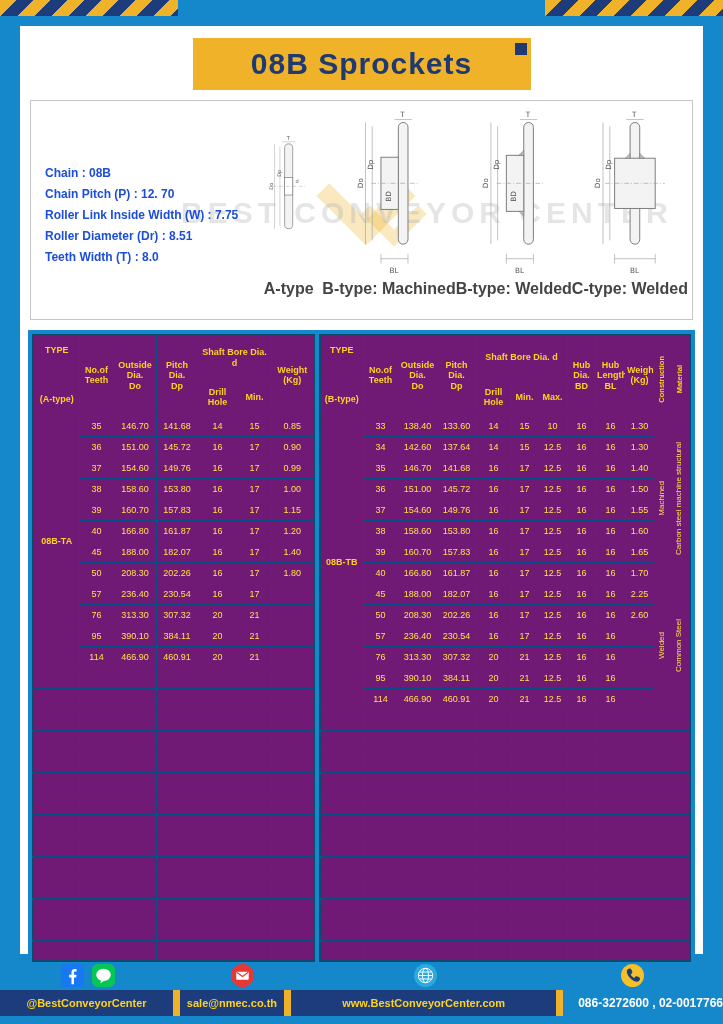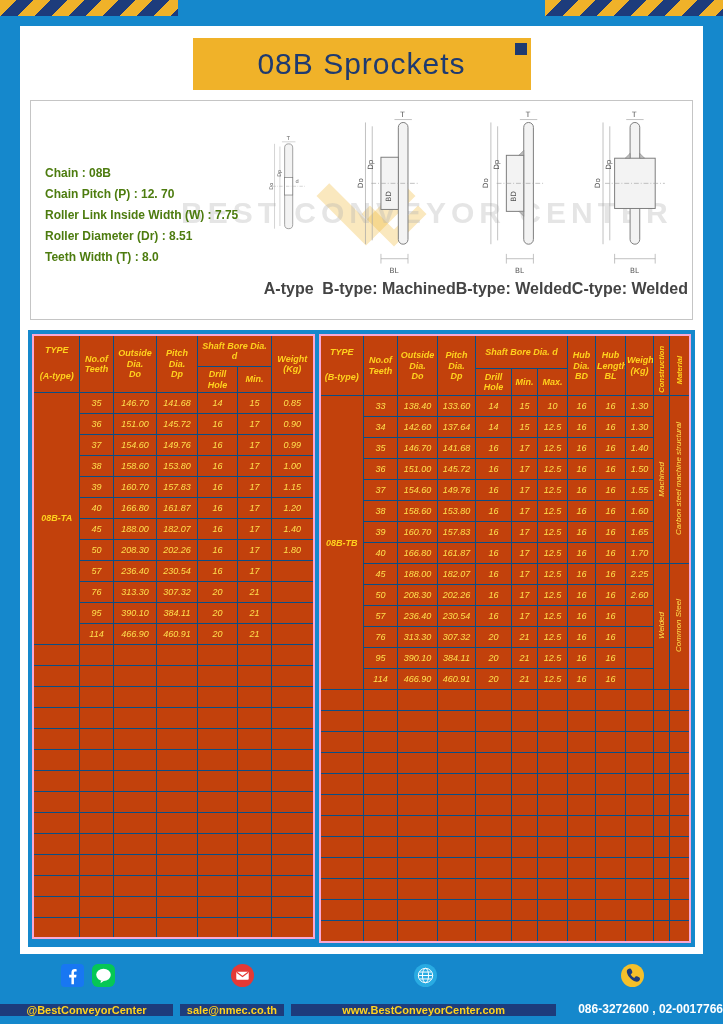--- a/index.html
+++ b/index.html
@@ -12,75 +12,75 @@
             background:repeating-linear-gradient(135deg,#f0b229 0 12px,#1d3c7c 12px 24px); }
   .hazard-left { left:0; width:178px; }
   .hazard-right { right:0; width:178px; }
 
   
   .content { position:absolute; left:20px; right:20px; top:26px; bottom:70px; background:#ffffff; }
 
   
   .title-banner { position:relative; width:338px; height:52px; margin:12px auto 0;
                   background:#f0b229; display:flex; align-items:center; justify-content:center; }
-  .title-text { font-size:30px; font-weight:normal; color:#1e3a70; letter-spacing:1px; }
+  .title-text { font-size:30px; font-weight:bold; color:#1e3a70; letter-spacing:1px; }
   .banner-accent { position:absolute; right:4px; top:5px; width:12px; height:12px; background:#1e3a70; }
 
   
   .spec-panel { position:relative; margin:10px 10px 0; height:220px; border:1px solid #c5c5c5;
                 background:#fff; overflow:hidden; }
   .watermark { position:absolute; inset:0; z-index:0; }
   .watermark-text { position:absolute; left:150px; top:95px; font-size:30px; font-weight:bold;
                     color:rgba(175,175,175,0.32); letter-spacing:5px; white-space:nowrap; }
   .chev { position:absolute; width:70px; height:70px;
           border-left:18px solid rgba(240,178,41,0.30); border-bottom:18px solid rgba(240,178,41,0.30);
           transform:rotate(-45deg); }
   .chev1 { left:300px; top:60px; }
   .chev2 { left:340px; top:90px; width:46px; height:46px; border-width:12px; }
   .spec-lines { position:absolute; left:14px; top:62px; z-index:2; }
-  .spec-line { font-size:12px; font-weight:bold; color:#4d7c0f; line-height:21px; white-space:nowrap; }
+  .spec-line { font-size:12px; font-weight:bold; color:#1d4ed8; line-height:21px; white-space:nowrap; }
   .drawings { position:absolute; left:224px; right:4px; top:6px; bottom:4px; display:flex; z-index:1; }
   .drawings figure { flex:1; display:flex; flex-direction:column; align-items:center; }
   .drawings svg { width:100%; height:172px; }
   .drawings figcaption { font-size:16px; font-weight:bold; color:#444; margin-top:1px; white-space:nowrap; }
   .draw line, .draw rect, .draw path { stroke:#7a7a7a; fill:none; stroke-width:1; }
   .draw .fillp { fill:#f3f3f3; }
   .draw .hole { fill:#ffffff; }
   .draw .dash { stroke:#a5a5a5; stroke-width:0.7; stroke-dasharray:5 2 1 2; }
   .draw .dim  { stroke:#a5a5a5; stroke-width:0.7; }
   .draw text { fill:#555; font-size:7.5px; stroke:none; font-family:"DejaVu Sans",sans-serif; }
   .draw .weld { fill:#bdbdbd; stroke:#7a7a7a; stroke-width:0.6; }
 
   
   .tables { margin:10px 8px 0; background:#1588cc; padding:4px 2px; display:flex; gap:4px;
             justify-content:center; align-items:flex-start; }
-  table.spec-table { border-collapse:collapse; table-layout:fixed; background:#c2410c;
-                     border:2px solid #f9a8d4;font-style:italic; }
+  table.spec-table { border-collapse:collapse; table-layout:fixed; background:#701a75;
+                     border:2px solid #0c4a6e; }
   .table-a { width:280px; } .table-b { width:370px; }
   .spec-table th, .spec-table td { border:1px solid #0a4e86; text-align:center; vertical-align:middle;
                                    padding:0 1px; overflow:hidden; }
   .spec-table th { color:#ffd21e; font-weight:bold; font-size:9px; white-space:pre-line; line-height:1.15; }
   .spec-table tr.h1 th { height:30px; }
   .spec-table tr.h2 th { height:24px; }
   .spec-table td { color:#ffe04d; font-size:9px; height:21px; }
   .type-head div { line-height:1.1; }
-  .type-sub { margin-top:5px; }
+  .type-sub { margin-top:28px; }
   td.type-cell { font-weight:bold; color:#ffd21e; }
   .vth .vtext, td.vcell .vtext { writing-mode:vertical-rl; transform:rotate(180deg);
                                  display:inline-block; line-height:1; }
   .vth .vtext { font-size:7.5px; }
   td.vcell .vtext { font-size:8px; color:#ffe04d; }
 
   
   .footer { position:absolute; left:0; right:0; bottom:0; height:64px; }
   .footer-icons { display:flex; height:30px; align-items:center; }
   .icon-slot { display:flex; justify-content:center; align-items:center; gap:8px; }
   .islot1 { width:176px; } .islot2 { width:133px; } .islot3 { width:233px; } .islot4 { flex:1; }
   .footer-icons svg { width:23px; height:23px; display:block; }
-  .footer-bar { display:flex; height:26px; margin-bottom:7px;align-items:flex-end; }
+  .footer-bar { display:flex; height:26px; margin-bottom:7px; }
   .fseg { background:#1d3c7c; color:#ffd21e; font-weight:bold; font-size:11px;
           display:flex; align-items:center; justify-content:center; white-space:nowrap; }
   .seg1 { width:176px; } .seg2 { width:106px; } .seg3 { width:270px; }
   .seg4 { flex:1; background:transparent; color:#ffffff; font-size:12px;padding-left:15px; }
   .fdiv { width:7px; background:#f0b229; }
 </style>
 </head>
 <body>
 
 <div class="page">

